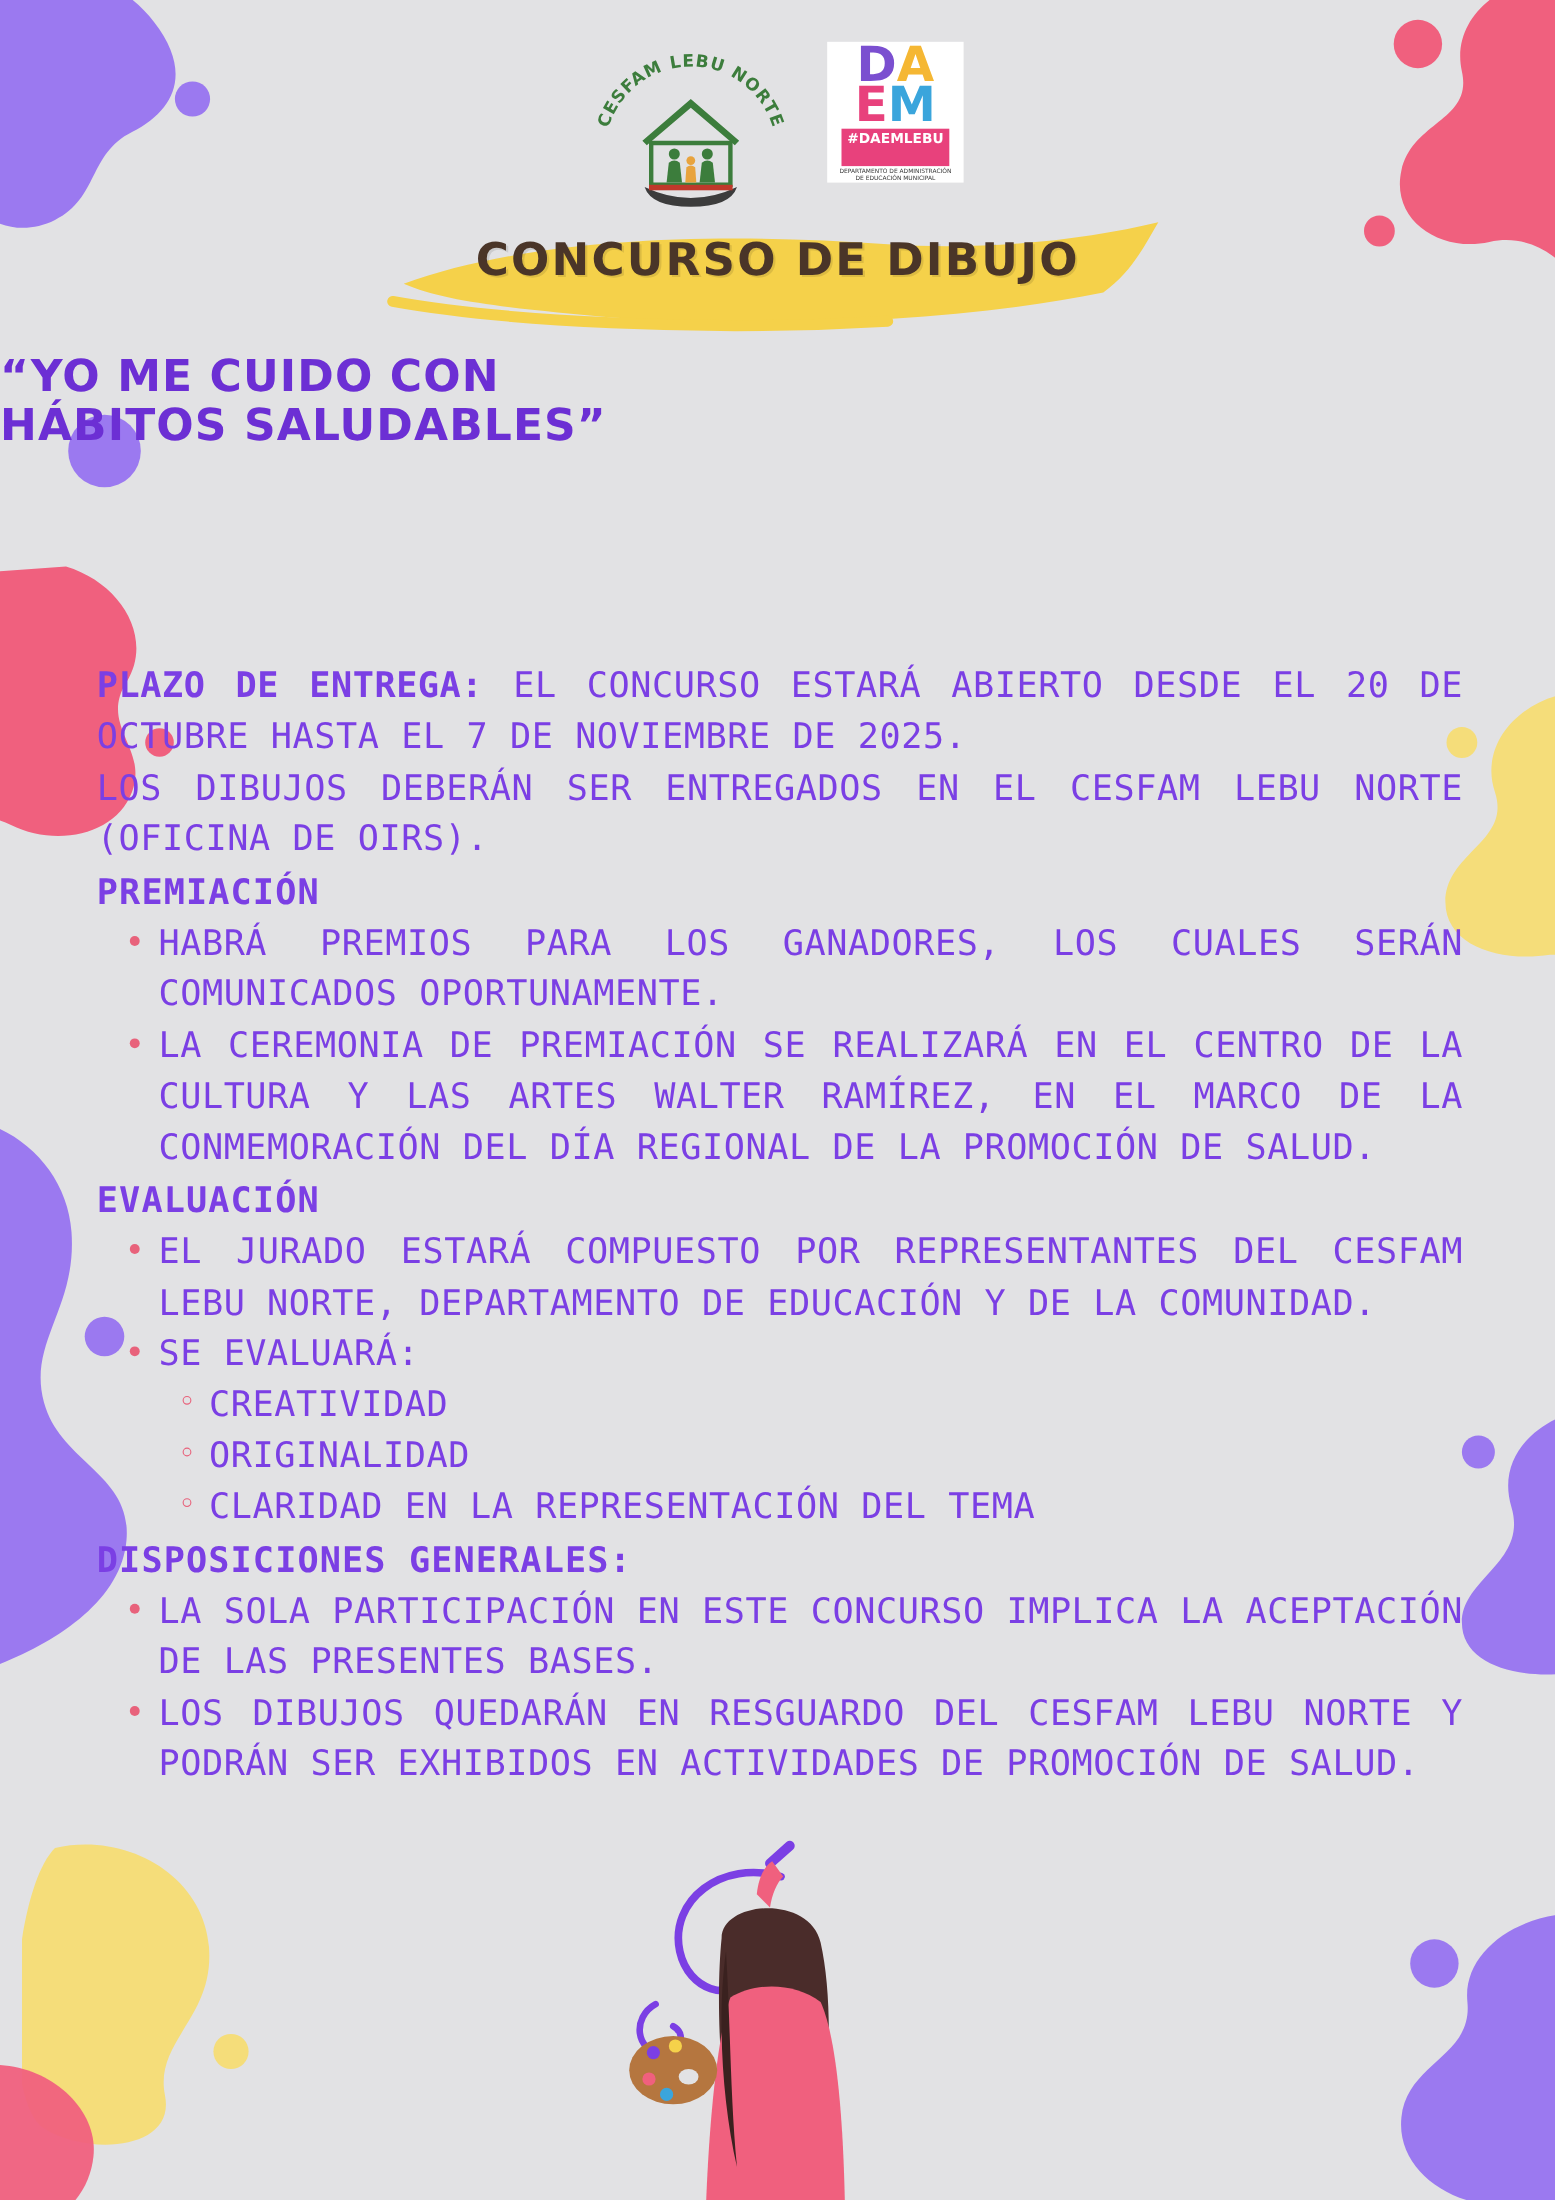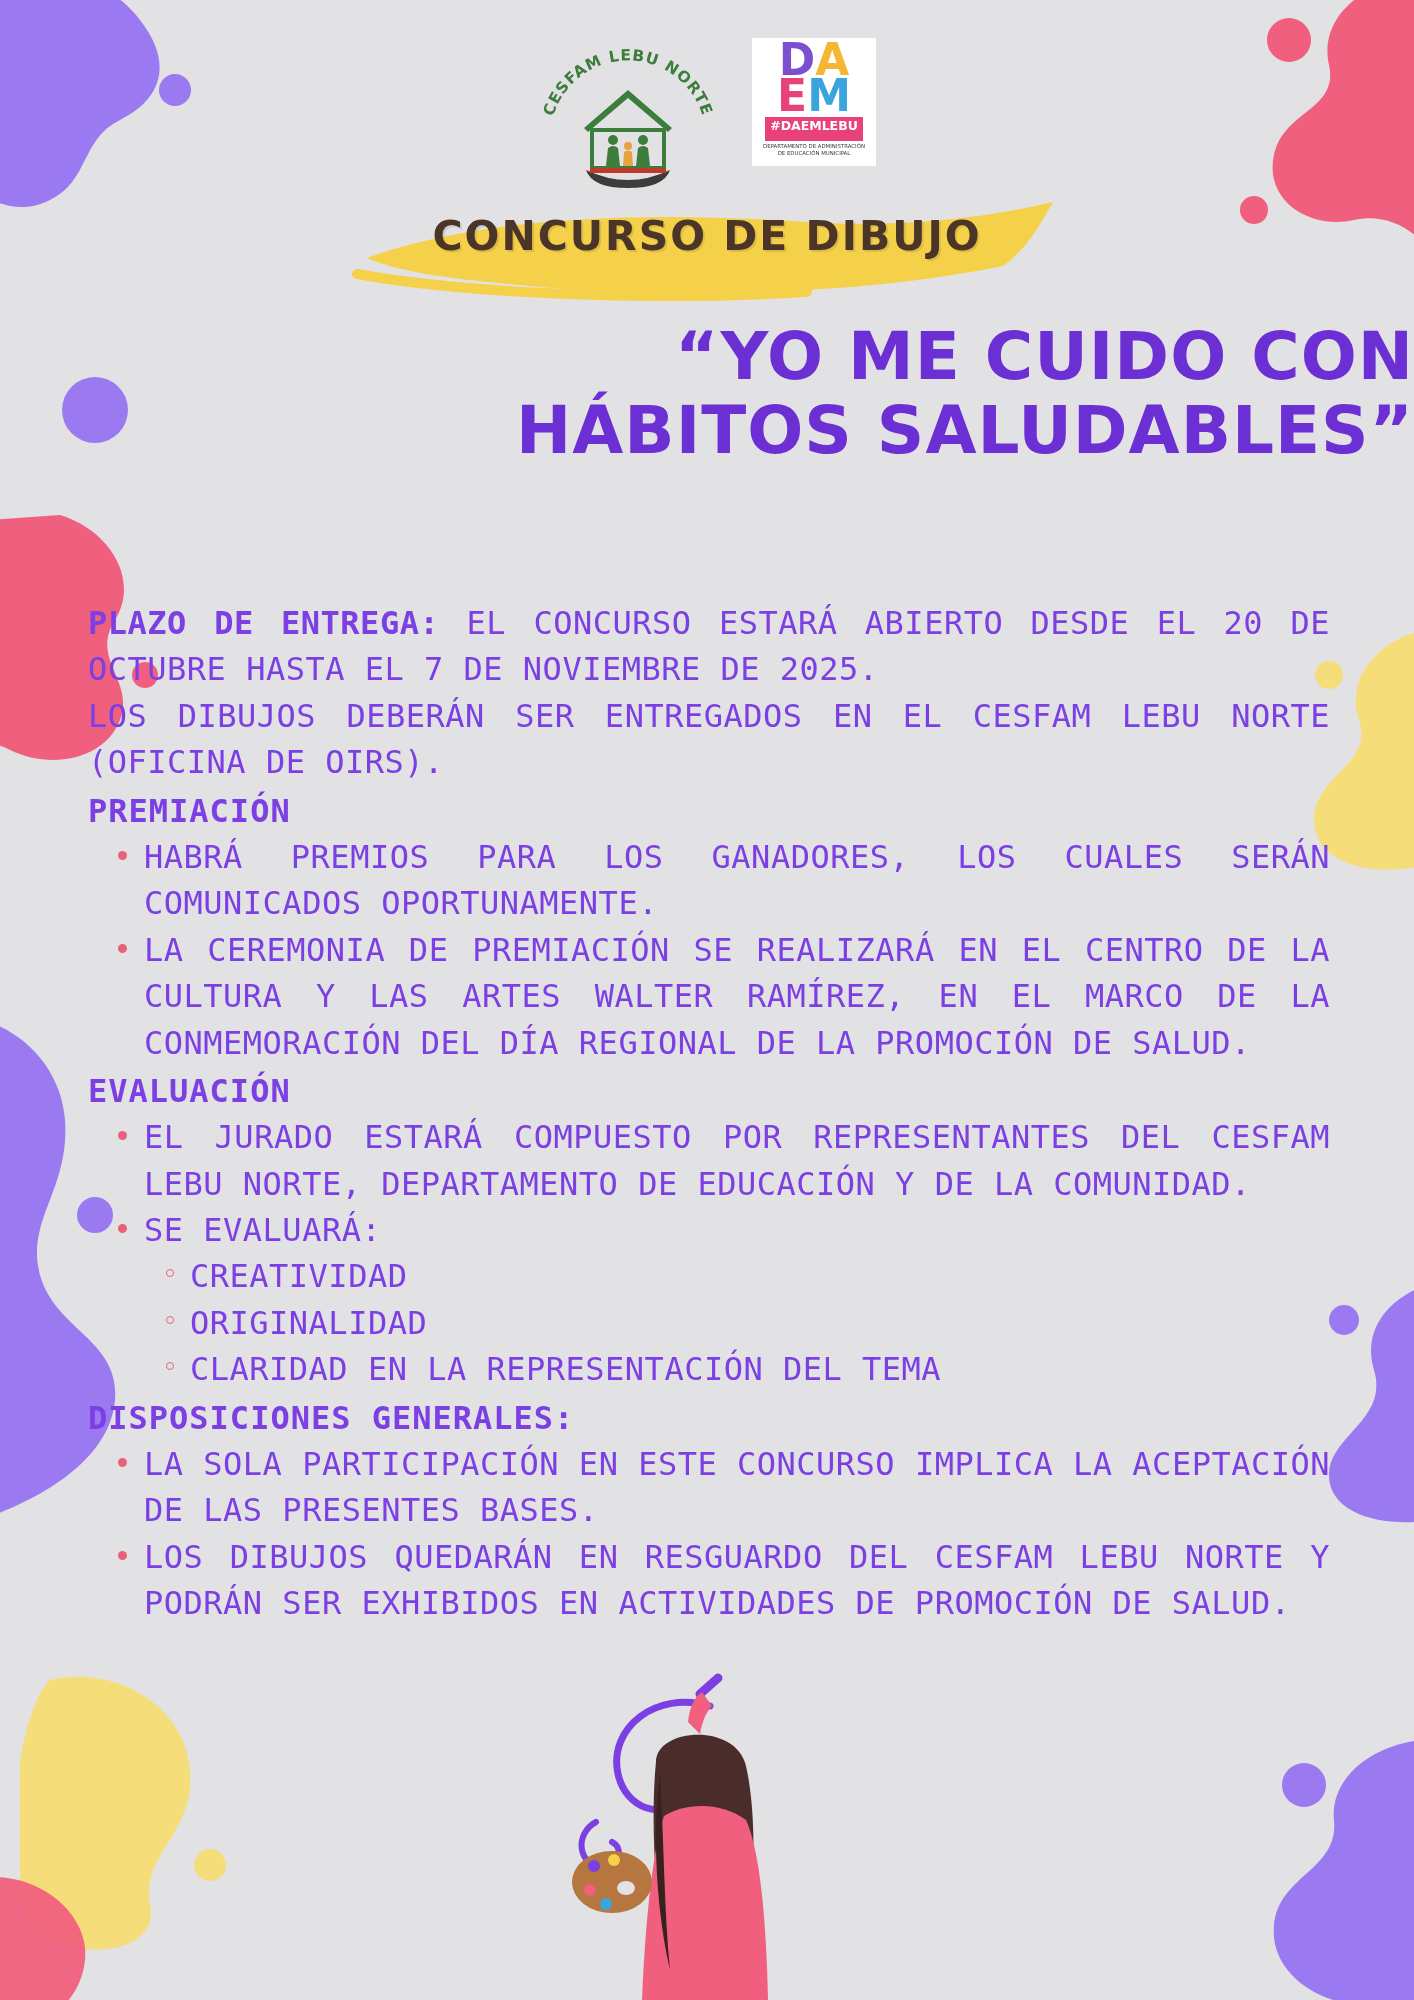--- a/index.html
+++ b/index.html
@@ -78,21 +78,21 @@
     font-weight: bold;
     font-size: 44px;
   }
   .daem-tag {
     margin-top: 3px;
     background: #e8417c;
     color: #ffffff;
     font-family: "DejaVu Sans", sans-serif;
     font-weight: bold;
     font-size: 12.5px;
-    padding: 1px 5px 8px 5px;
+    padding: 1px 5px 18px 5px;
     letter-spacing: 0px;
   }
   .daem-sub {
     font-family: "DejaVu Sans", sans-serif;
     font-size: 5.4px;
     color: #3a3a3a;
     text-align: center;
     line-height: 1.25;
     margin-top: 2px;
   }
@@ -121,25 +121,25 @@
     letter-spacing: 2px;
     color: #4a3528;
     z-index: 7;
     text-shadow: 2px 2px 0 rgba(0,0,0,0.10);
   }
   .subtitle {
     position: absolute;
     top: 320px;
     left: 0;
     width: 100%;
-    text-align: right;
+    text-align: left;
     z-index: 6;
     font-family: "DejaVu Sans", sans-serif;
     font-weight: bold;
-    font-size: 66px;
+    font-size: 40px;
     line-height: 1.12;
     letter-spacing: 1px;
     color: #6c2fd4;
   }
   .subtitle .l2 { display: block; }
 
   
   .body-text {
     position: absolute;
     top: 600px;

